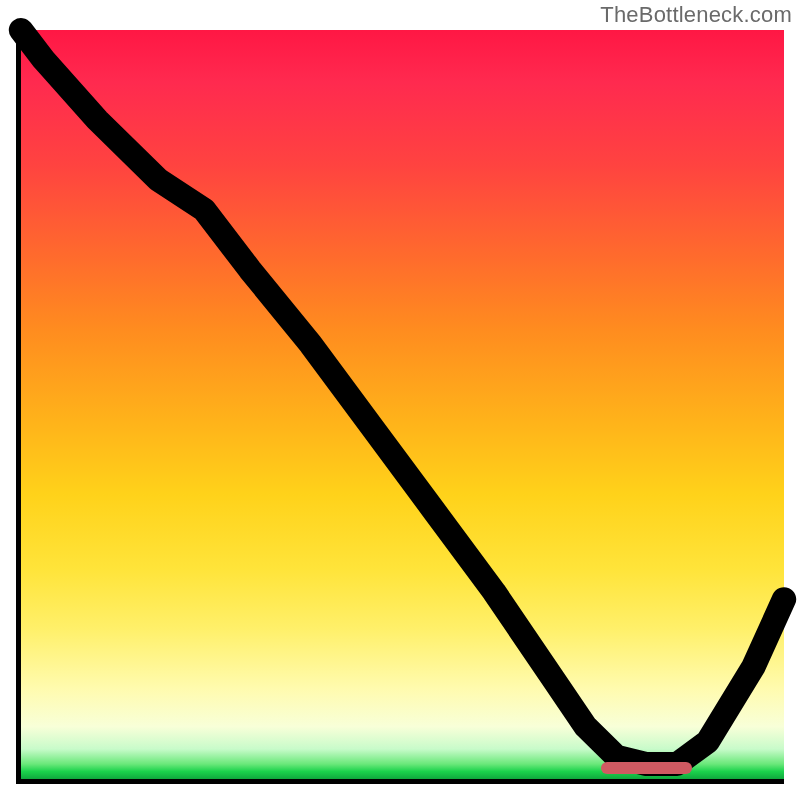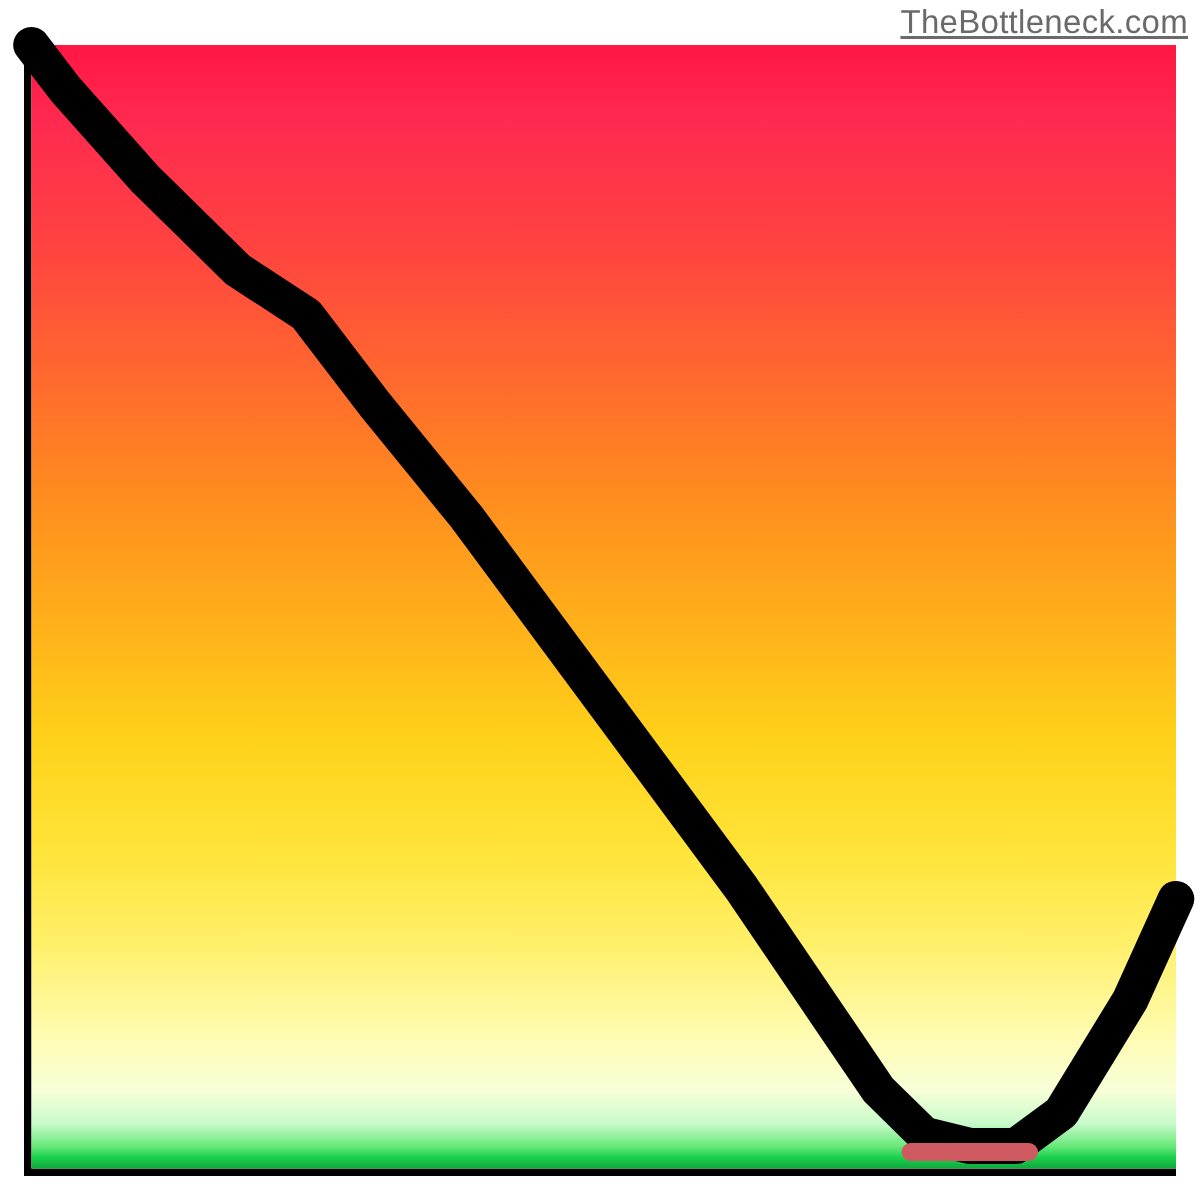--- a/index.html
+++ b/index.html
@@ -18,21 +18,20 @@
   }
   .watermark {
     position: absolute;
     top: 2px;
     right: 8px;
     font-size: 22px;
     font-weight: 400;
     color: #6a6a6a;
     letter-spacing: 0.2px;
     z-index: 5;
-    text-decoration: underline;
   }
   .plot-frame {
     position: absolute;
     left: 16px;
     top: 30px;
     width: 768px;
     height: 754px;
     border-left: 5px solid #000000;
     border-bottom: 5px solid #000000;
     box-sizing: border-box;

